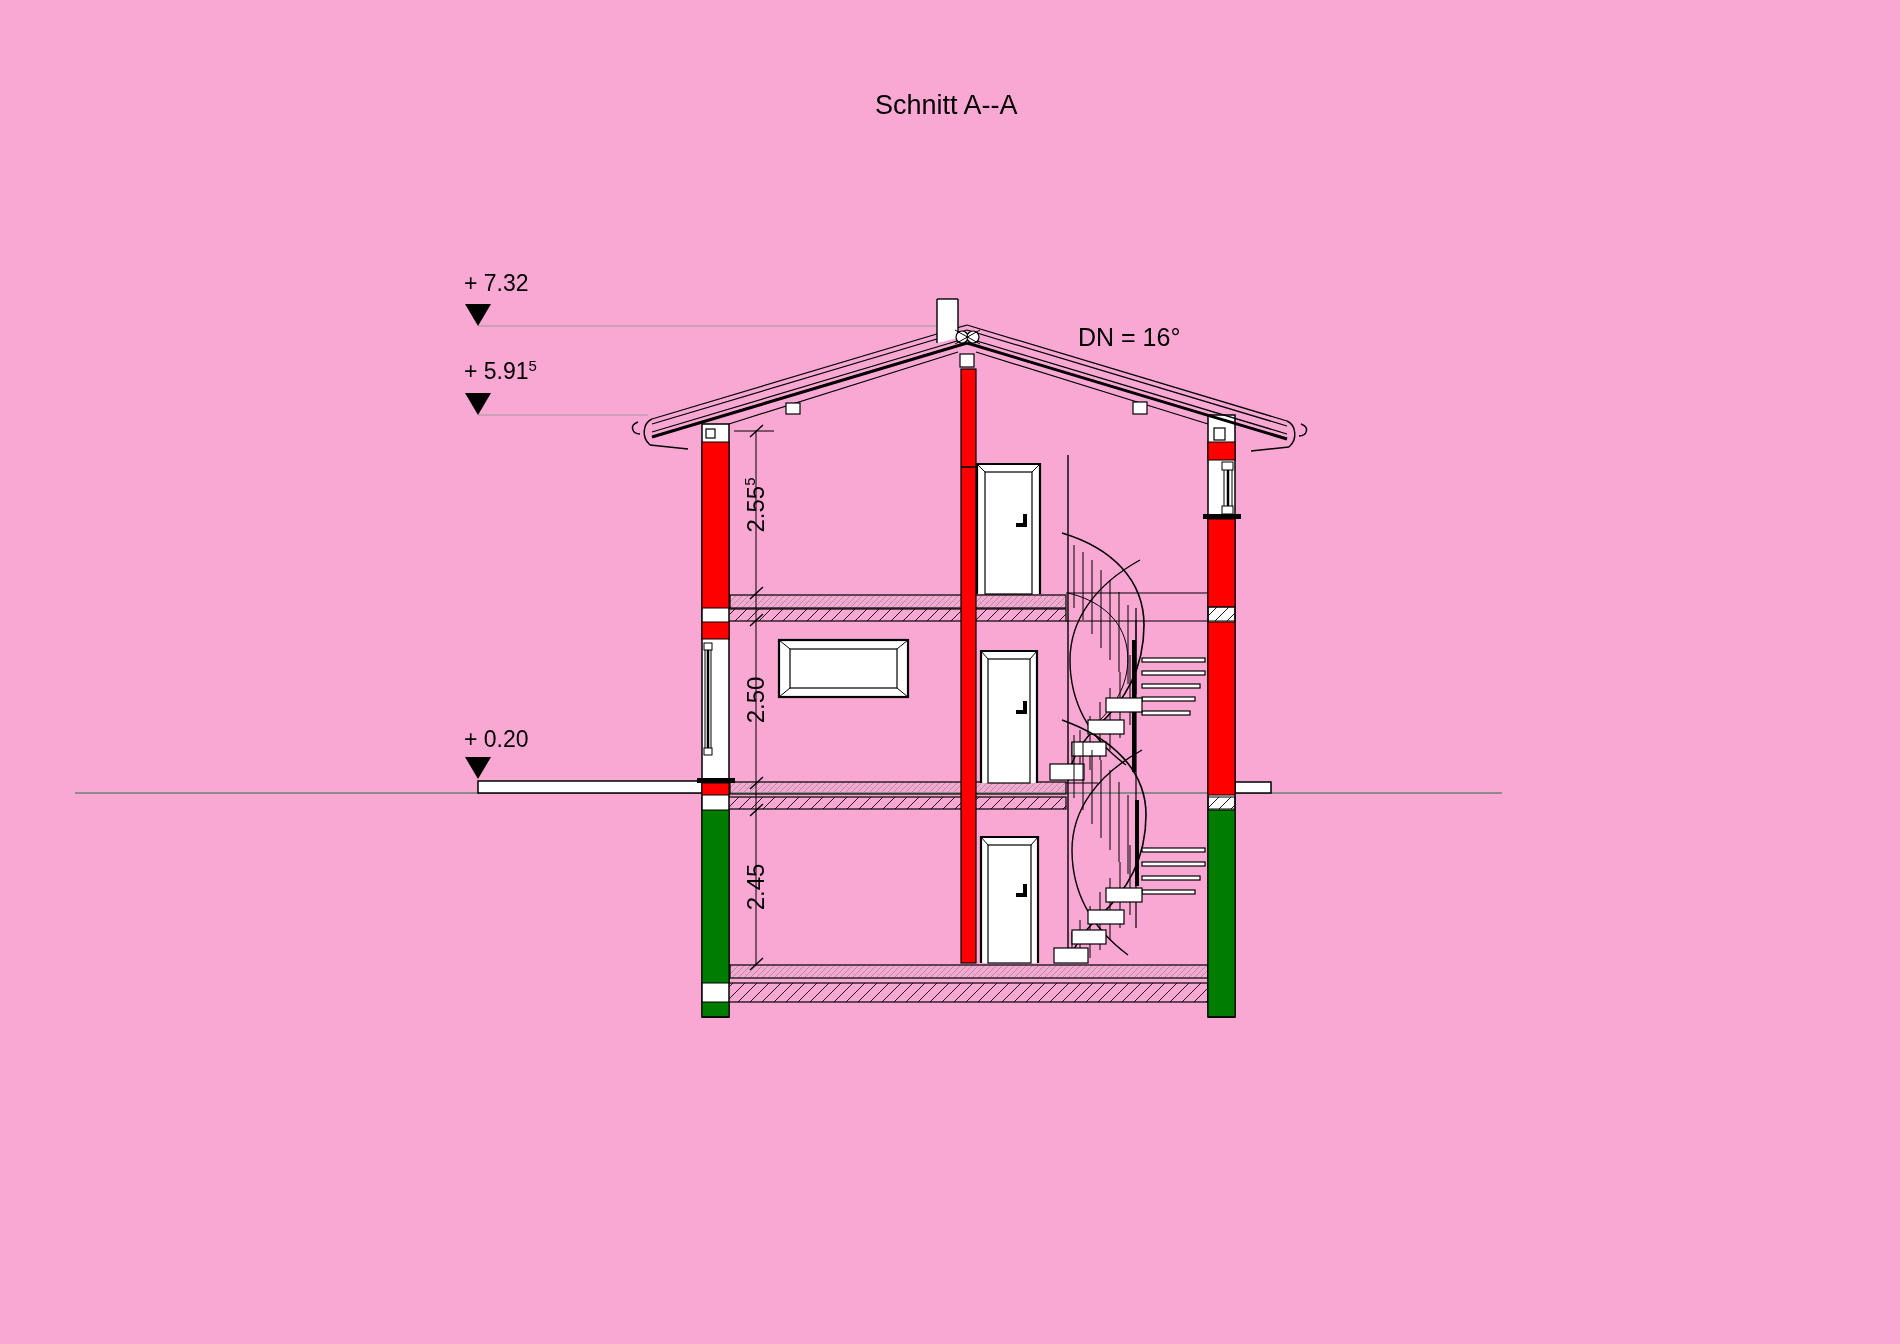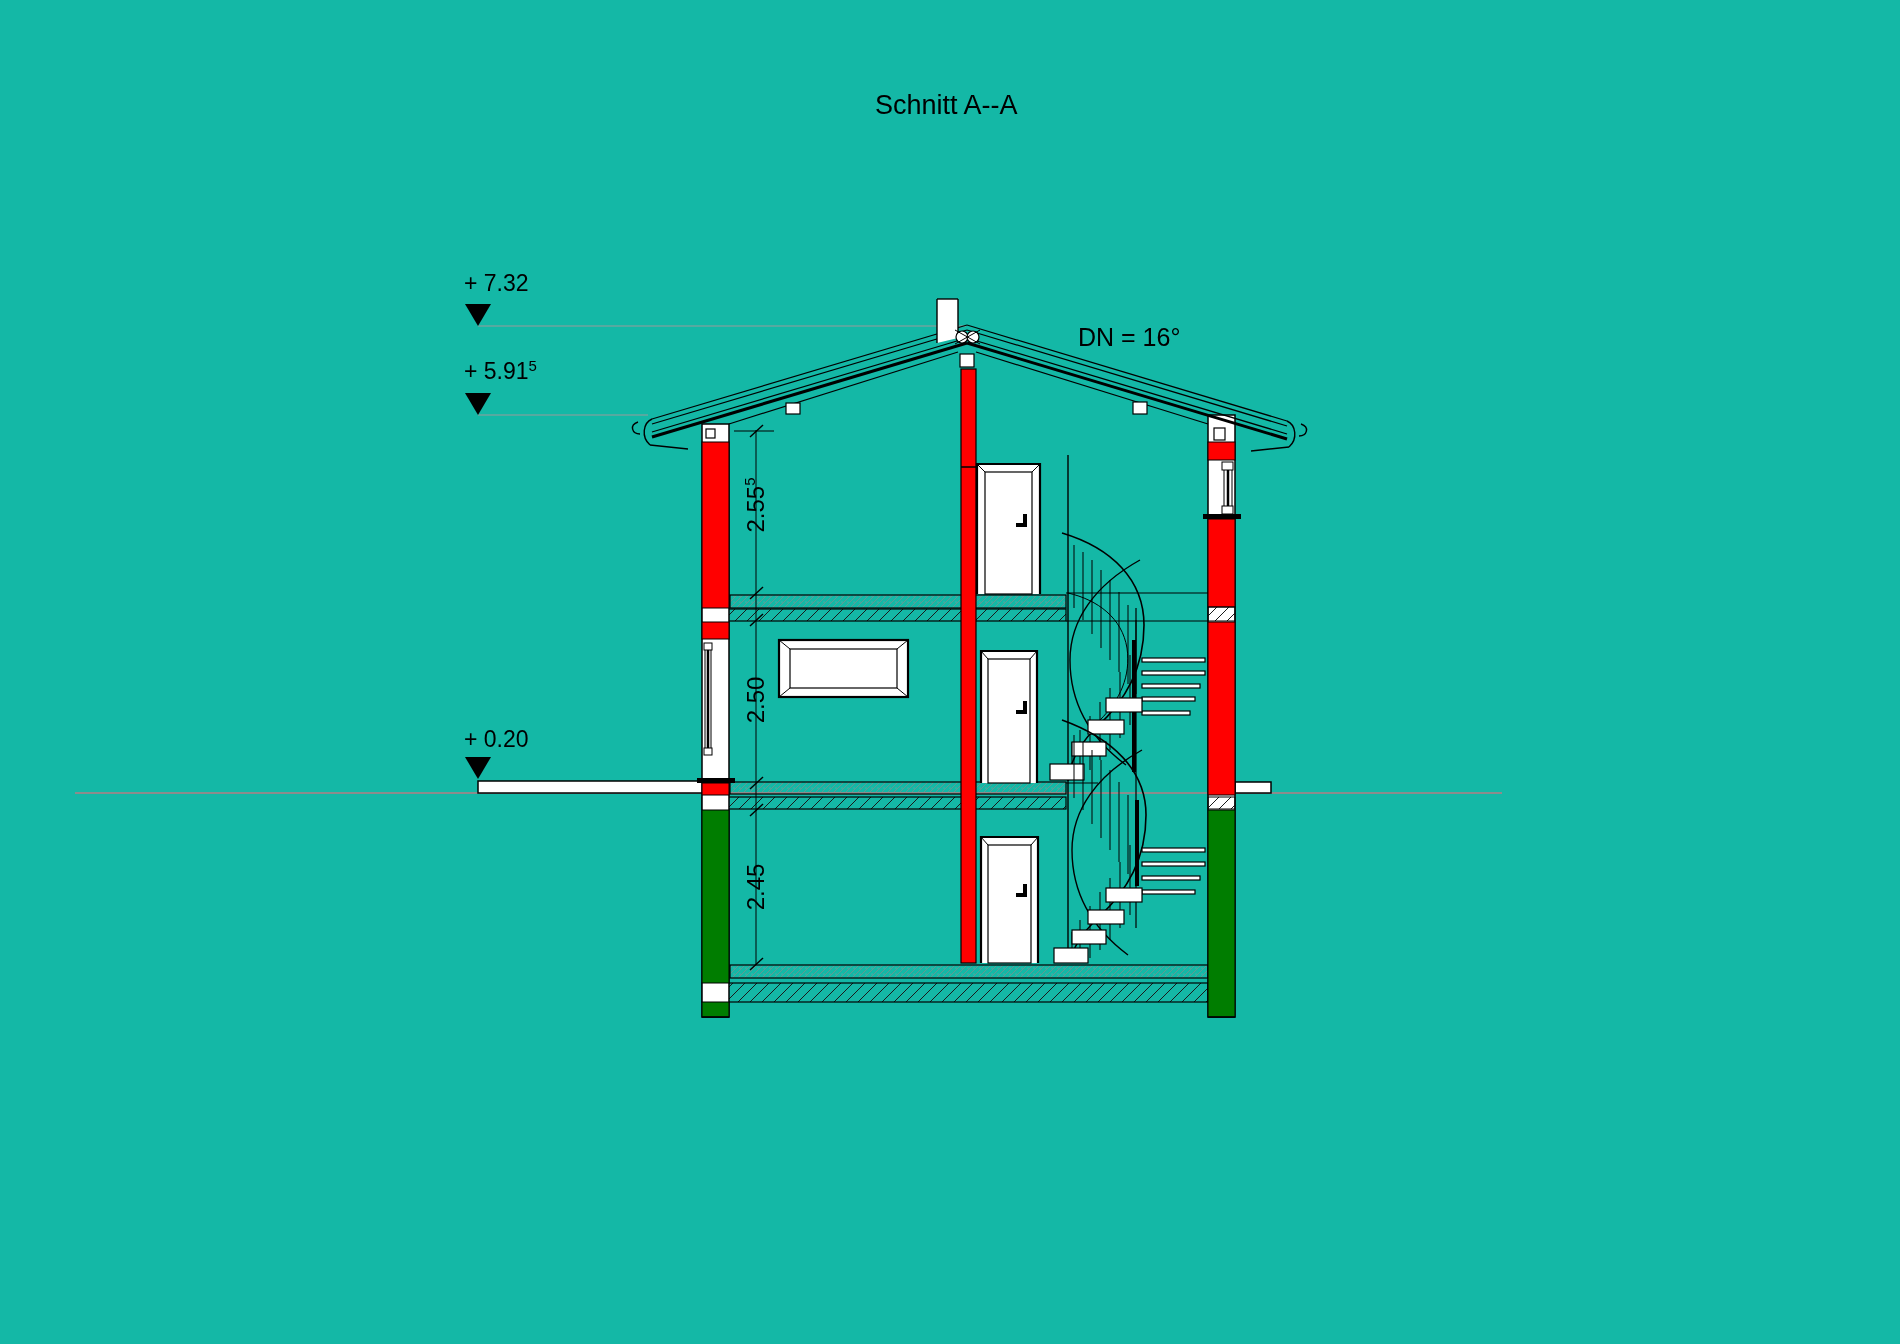--- a/index.html
+++ b/index.html
@@ -1,16 +1,16 @@
 <!DOCTYPE html>
 <html><head>
 <meta charset="utf-8">
 <style>
   html,body{margin:0;padding:0;background:#ffffff;}
-  .canvas{position:relative;width:1900px;height:1344px;background:#14b8a6;overflow:hidden;
+  .canvas{position:relative;width:1900px;height:1344px;background:#f9a8d4;overflow:hidden;
           font-family:"Liberation Sans", sans-serif;}
   svg{position:absolute;left:0;top:0;}
   text{font-family:"Liberation Sans", sans-serif;fill:#000;}
 </style>
 </head>
 <body>
 
 <div class="canvas">
 <svg width="1900" height="1344" viewBox="0 0 1900 1344">
   <defs>

